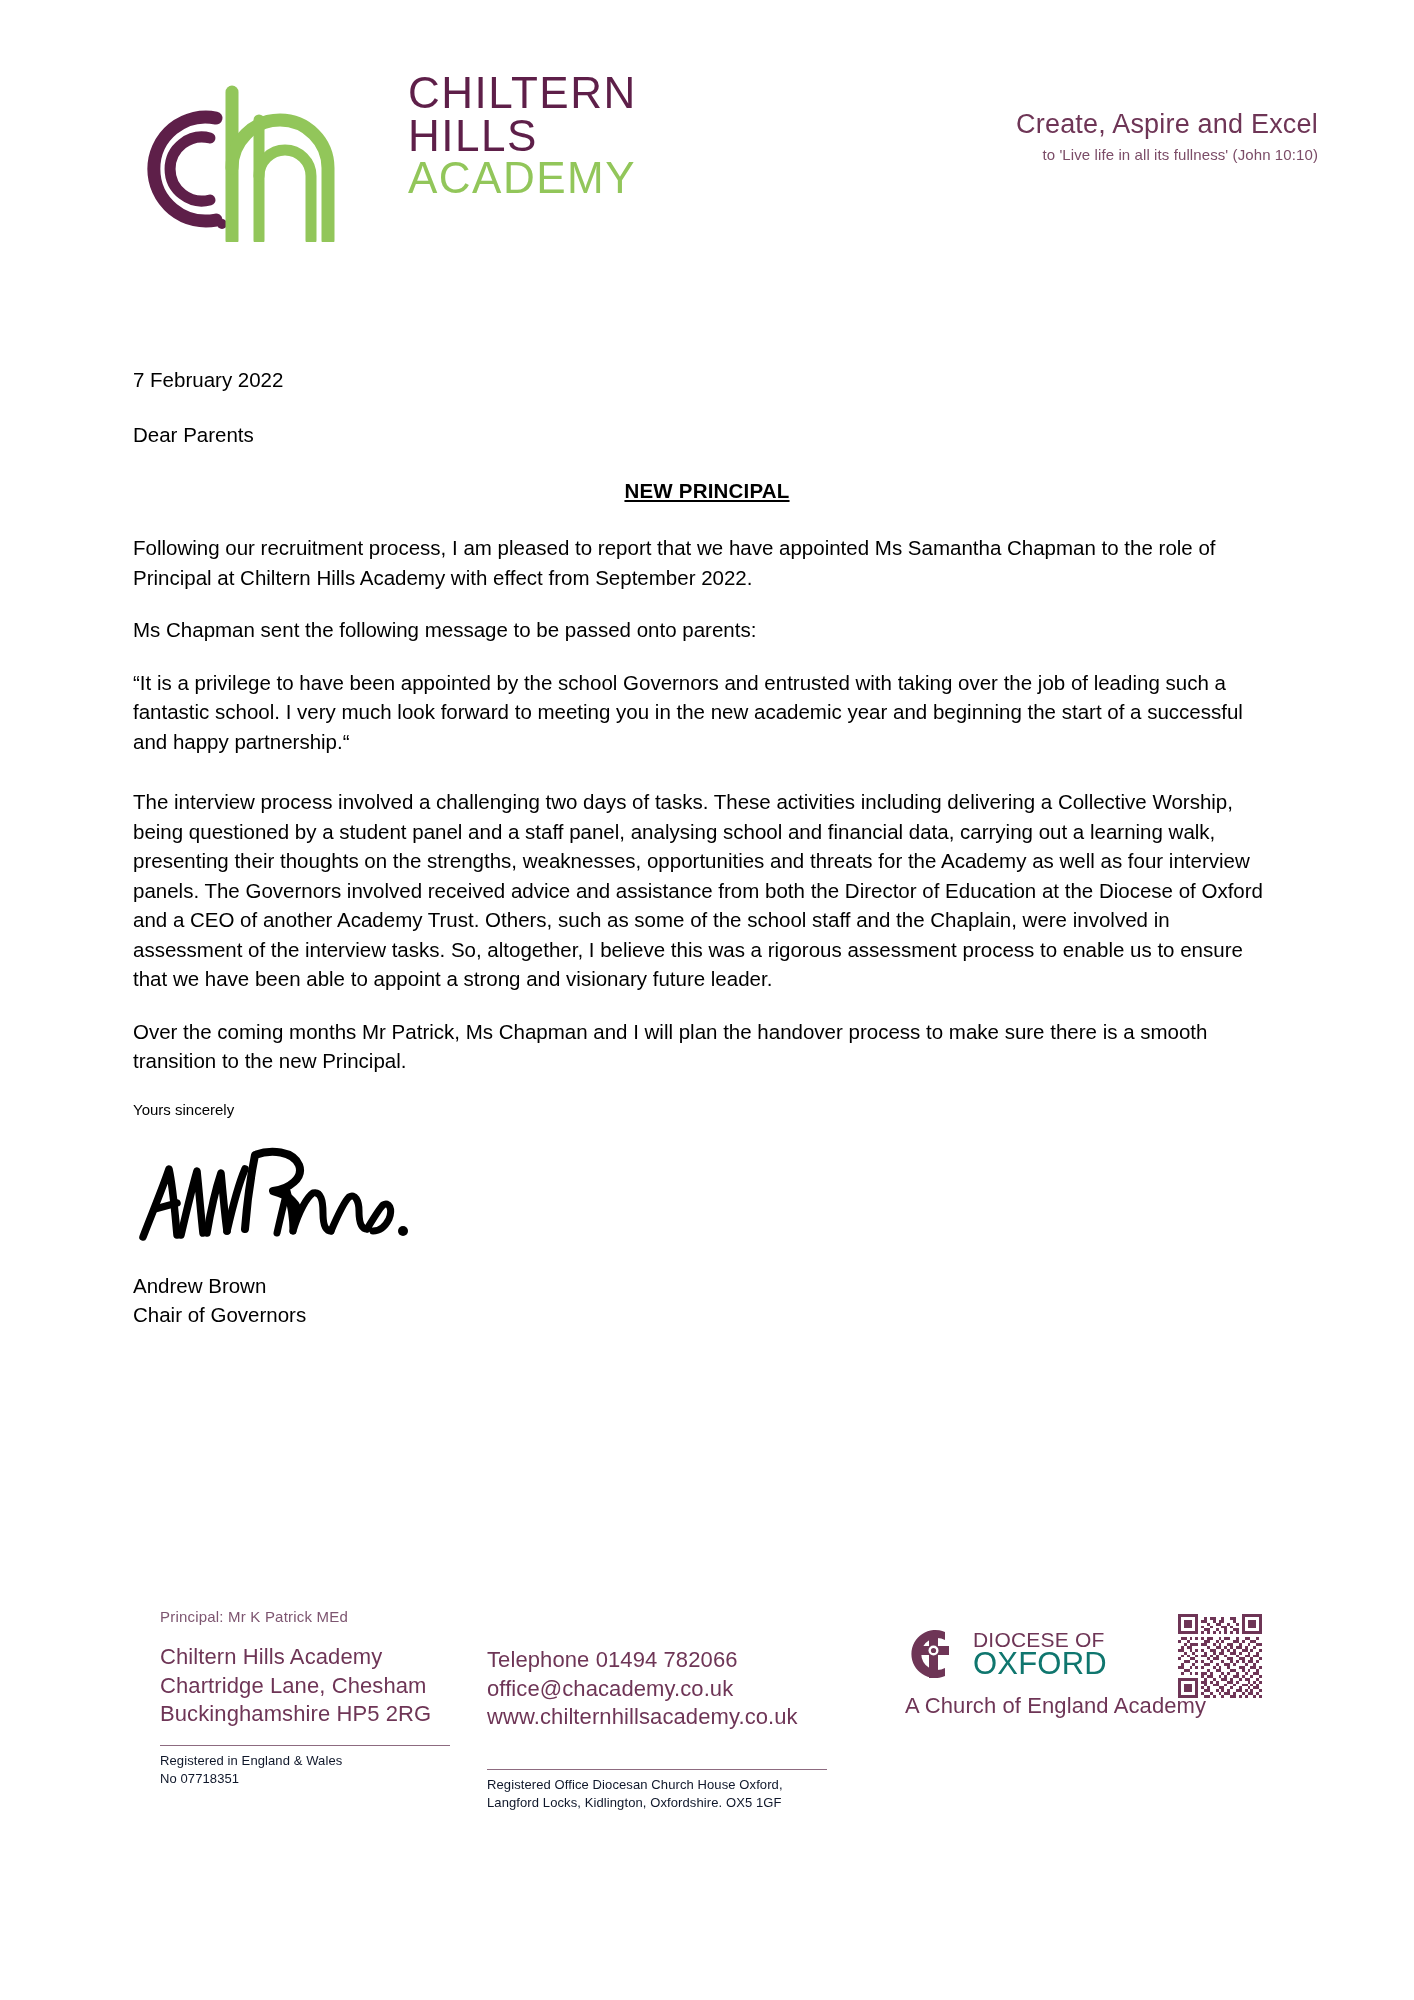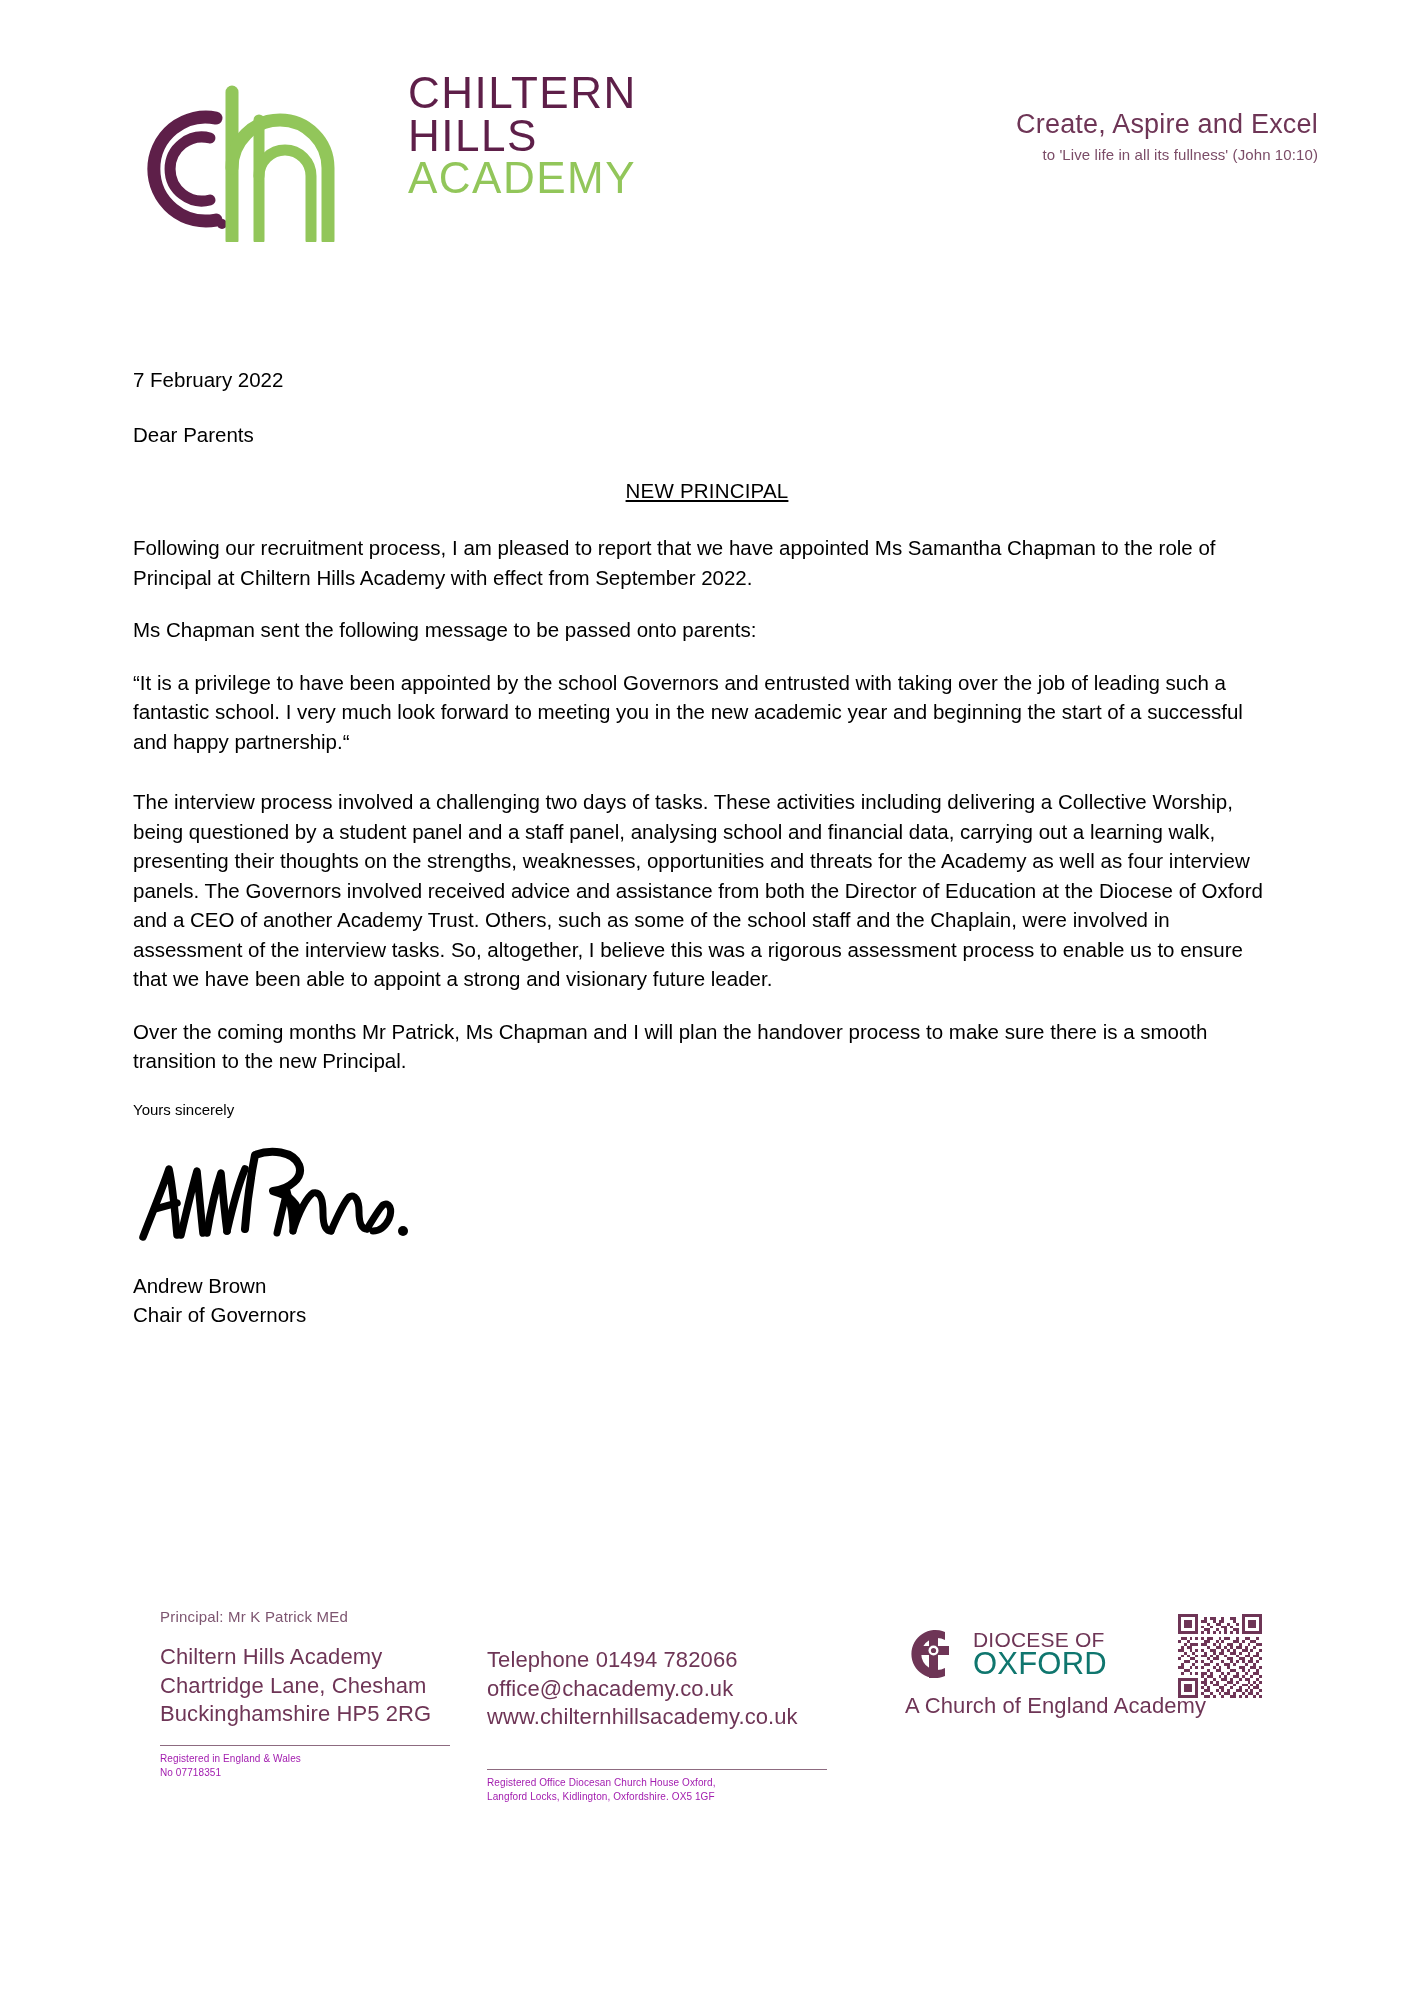--- a/index.html
+++ b/index.html
@@ -102,21 +102,21 @@
     font-size: 20.5px;
     line-height: 1.42;
     margin-bottom: 26px;
     font-family: "Liberation Sans", sans-serif;
   }
   .salutation { margin-bottom: 30px; }
 
   .subject-title {
     text-align: center;
     font-size: 20.5px;
-    font-weight: normal;
+    font-weight: bold;
     text-decoration: underline;
     margin: 0 0 30px 0;
     letter-spacing: 0.2px;
     font-family: "Liberation Sans", sans-serif;
   }
 
   .para {
     font-size: 20.5px;
     line-height: 1.44;
     margin: 0 0 23px 0;
@@ -199,22 +199,22 @@
     left: 487px;
     top: 155px;
     width: 340px;
     margin-top: 24px;
   }
   .reg-rule {
     border-top: 1.2px solid #8d6b80;
     margin-bottom: 6px;
   }
   .reg-text {
-    font-size: 10px;
-    color: #a21caf;
+    font-size: 13px;
+    color: #0f172a;
     line-height: 1.35;
     letter-spacing: 0.1px;
     white-space: nowrap;
   }
 
   .diocese-block {
     position: absolute;
     left: 905px;
     top: 36px;
   }

